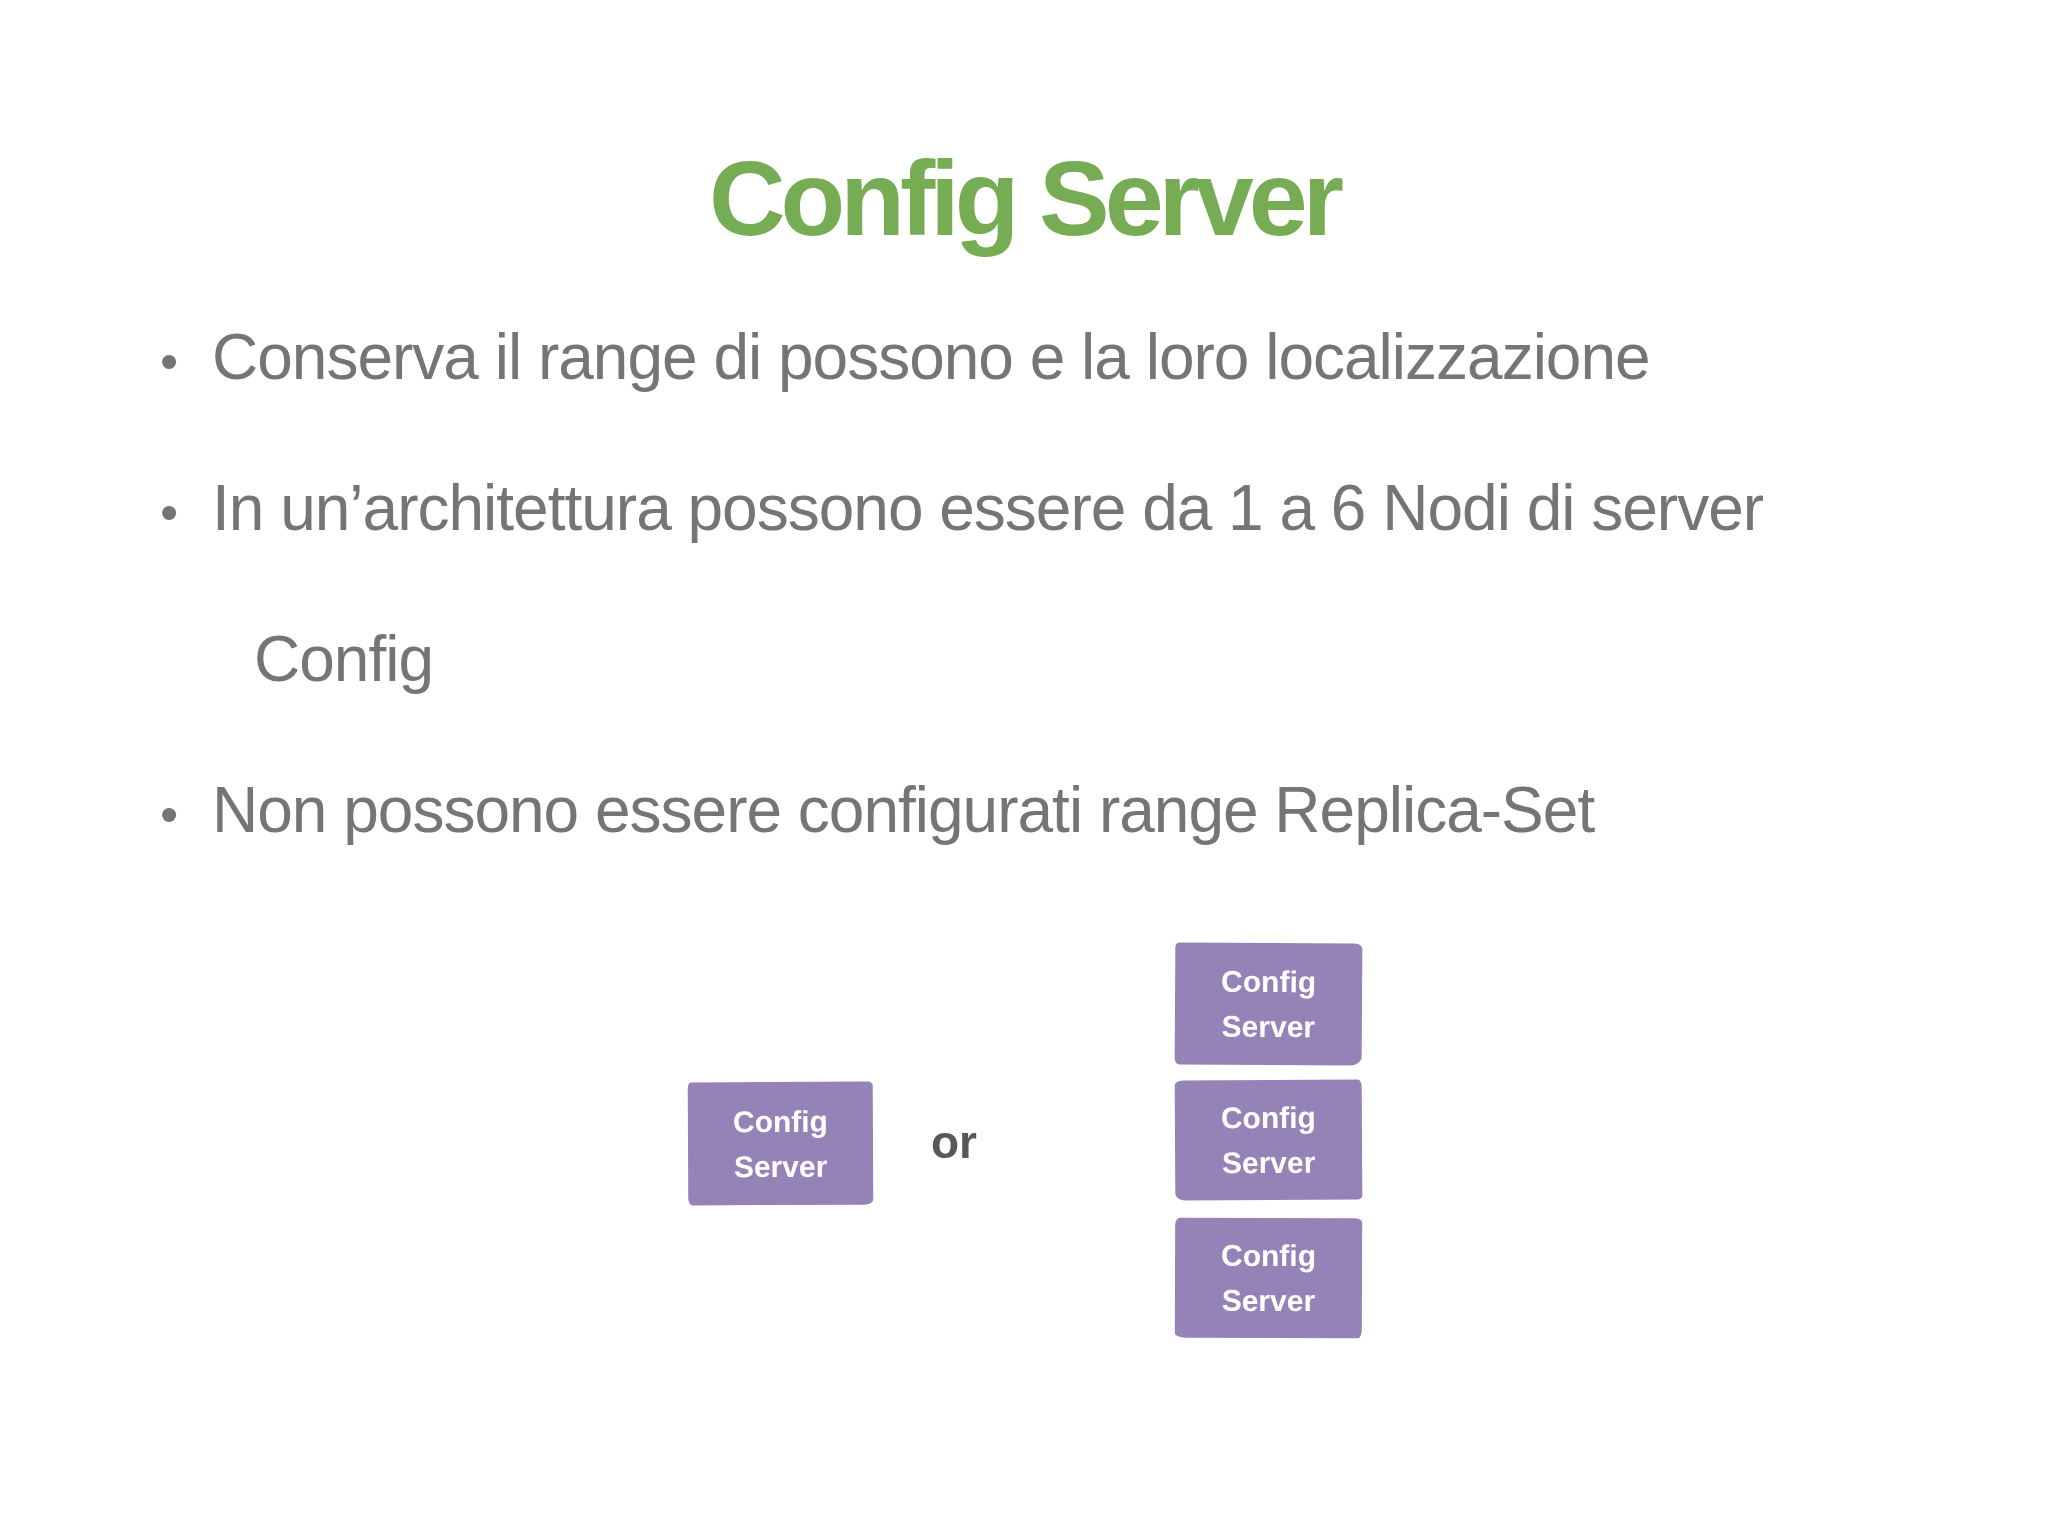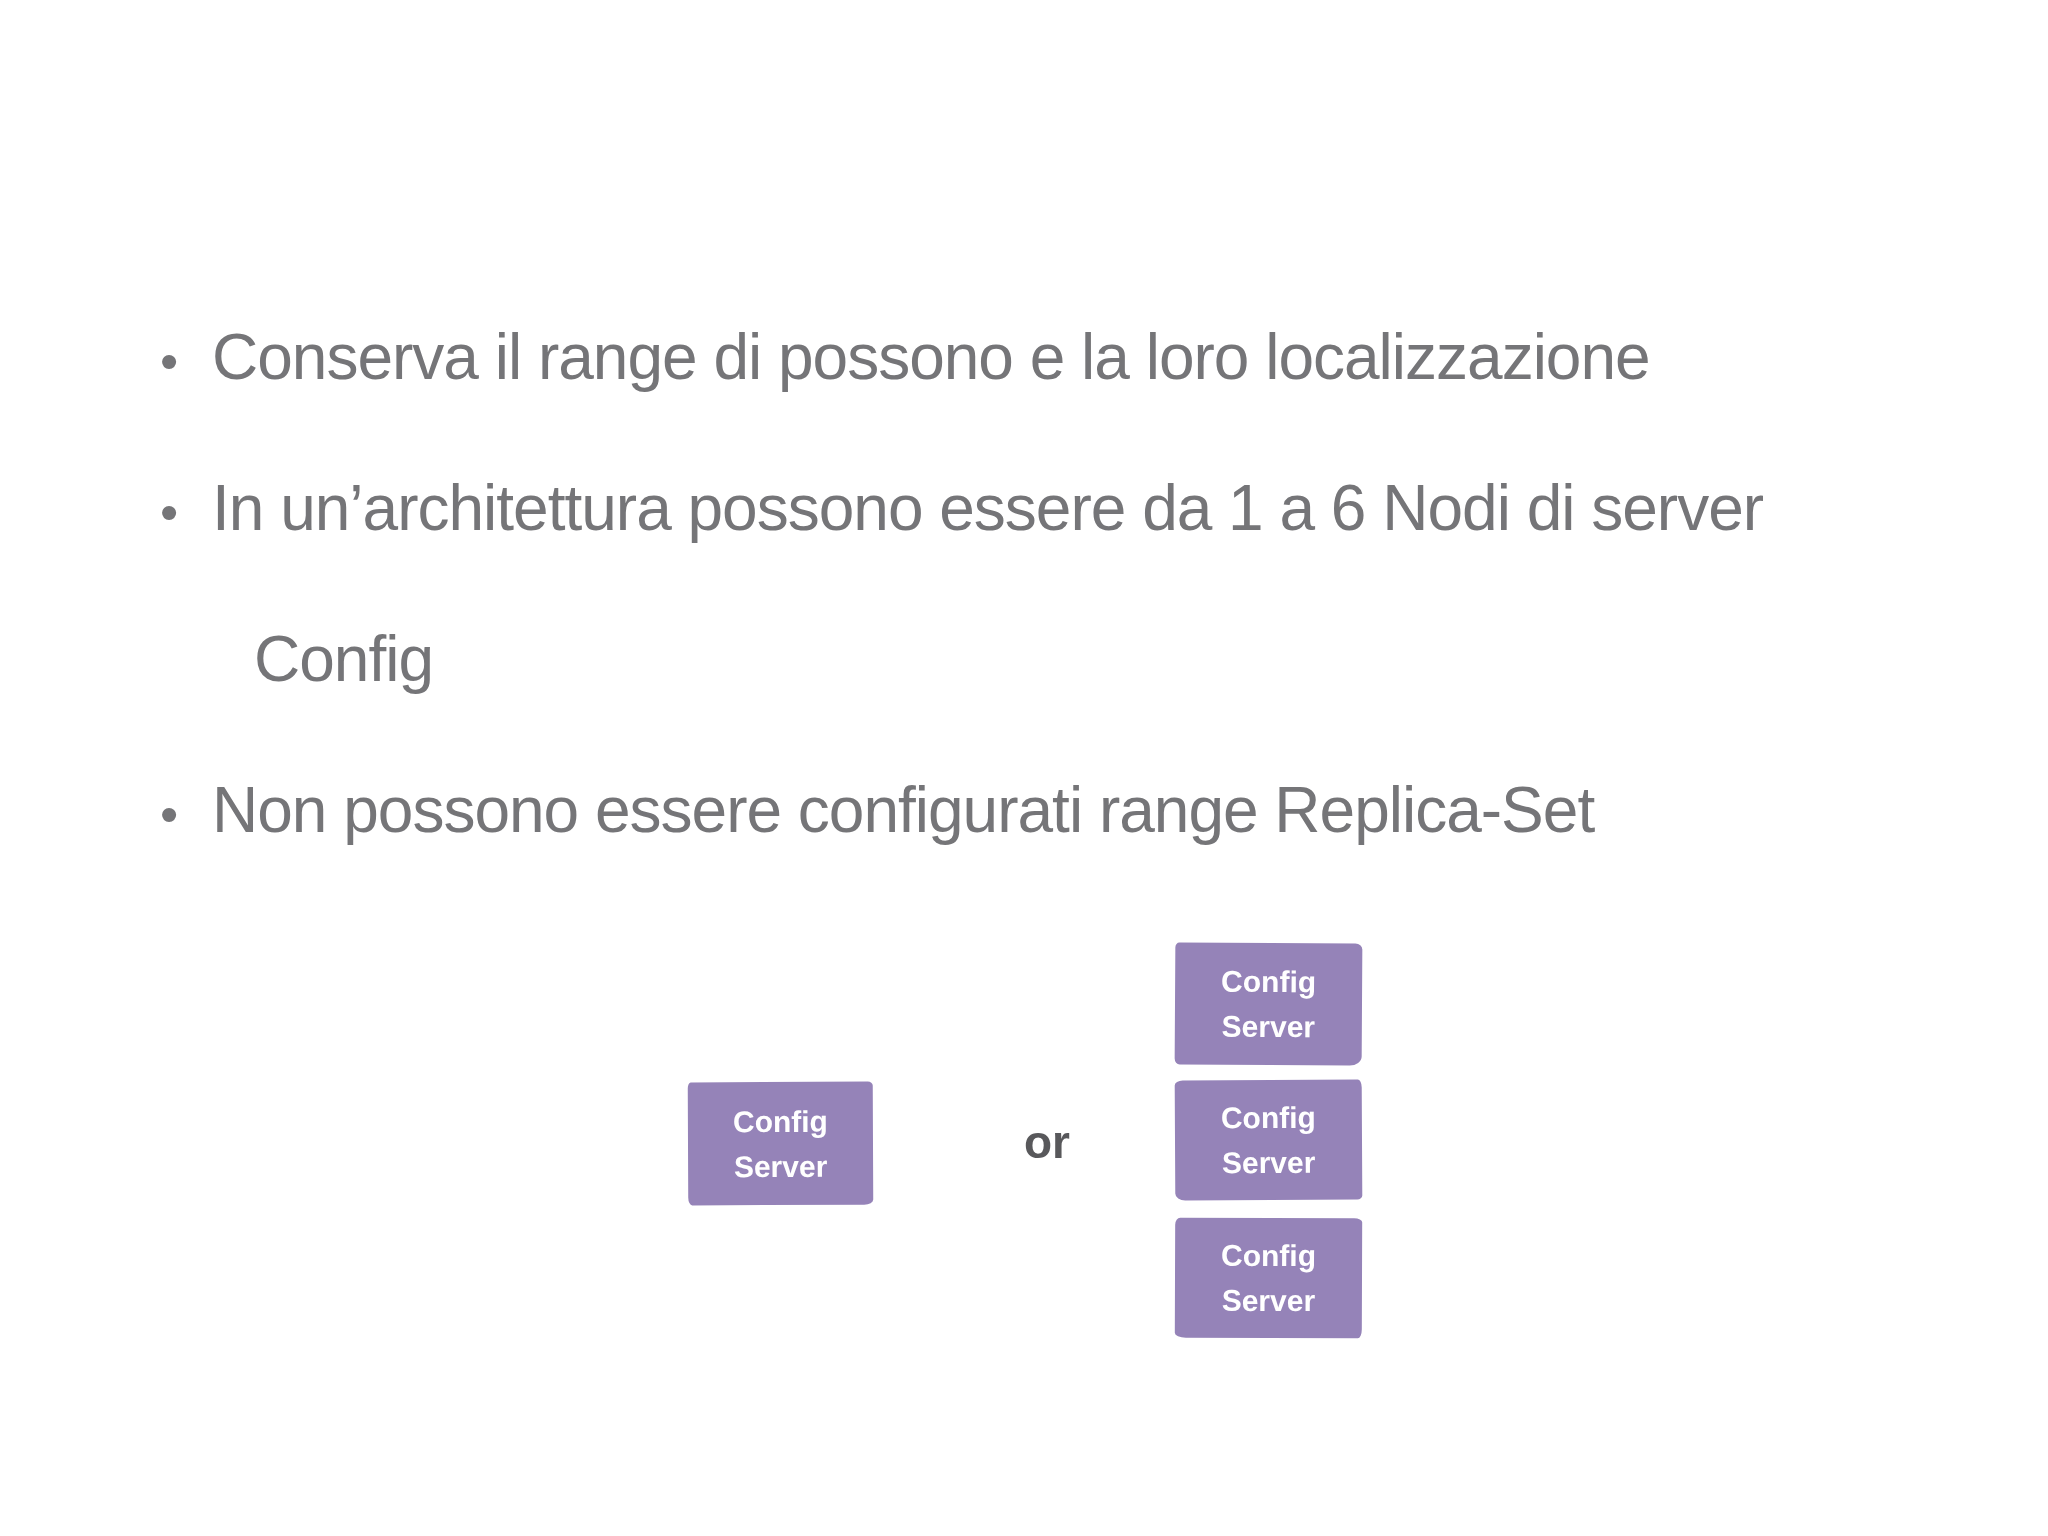--- a/index.html
+++ b/index.html
@@ -89,35 +89,36 @@
     border-radius: 8px 4px 5px 10px / 5px 8px 4px 7px;
     transform: rotate(-0.3deg);
   }
   .box-r3 {
     left: 1175px; top: 1218px; width: 187px; height: 120px;
     border-radius: 5px 8px 4px 11px / 7px 4px 9px 5px;
     transform: rotate(0.2deg);
   }
   .or-label {
     position: absolute;
-    left: 986px;
+    left: 931px;
     top: 1119px;
     width: 84px;
-    text-align: right;
+    text-align: left;
     font-size: 46px;
     line-height: 1;
     font-weight: 700;
     color: var(--or-gray);
   }
 </style>
 </head>
 <body>
 
 <div class="slide">
 
+  <h1 class="title">Config Server</h1>
 
   <div class="bullet-line bl-1">
     <span class="bullet-marker">•</span>
     <span class="bullet-text">Conserva il range di possono e la loro localizzazione</span>
   </div>
 
   <div class="bullet-line bl-2">
     <span class="bullet-marker">•</span>
     <span class="bullet-text">In un’architettura possono essere da 1 a 6 Nodi di server</span>
   </div>

